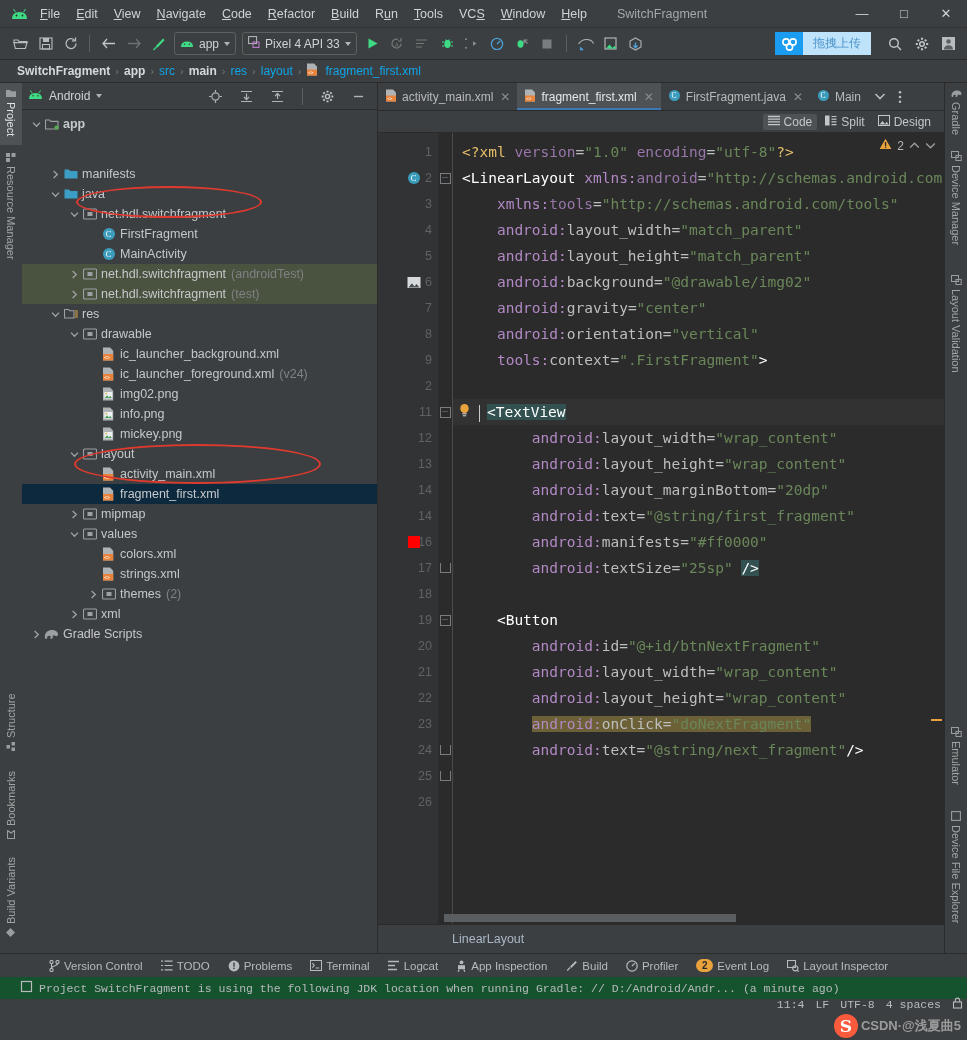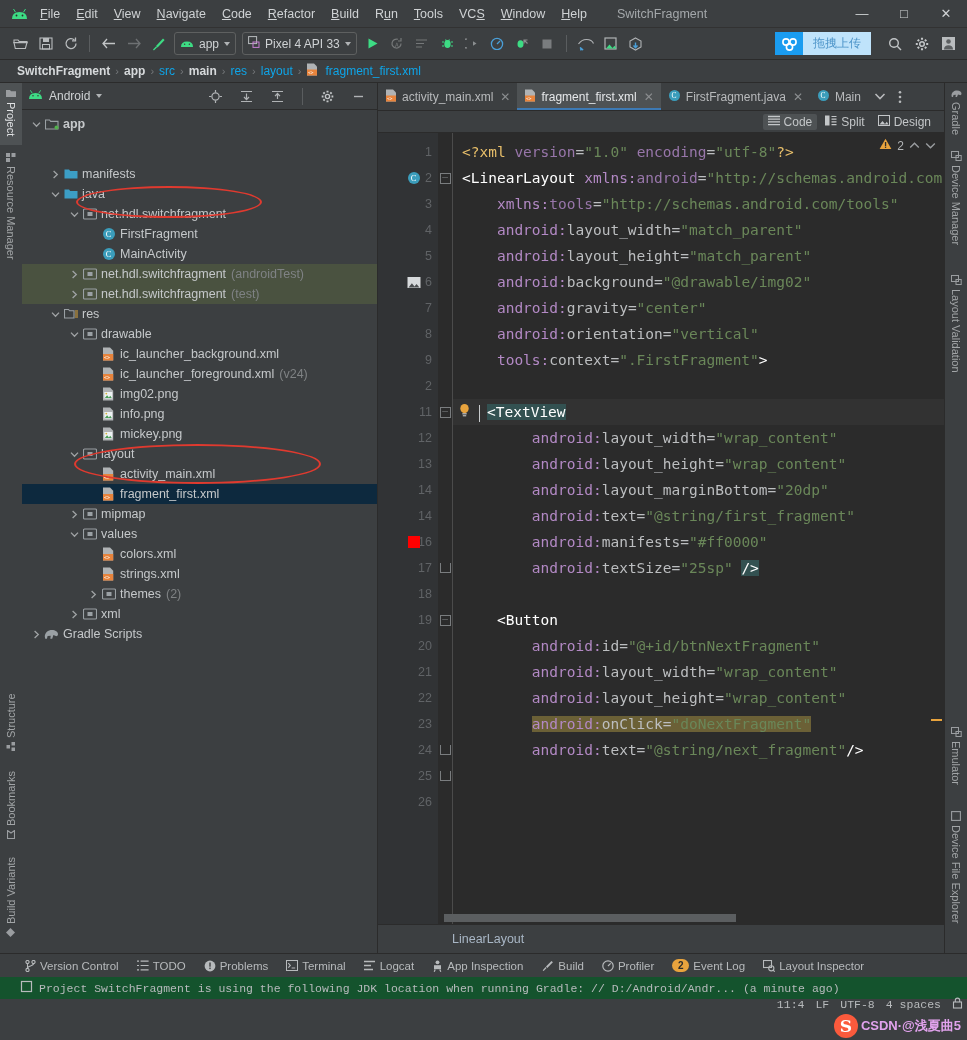--- a/index.html
+++ b/index.html
@@ -115,31 +115,31 @@
   .hl-warn{background:#6b6036;}
   #inspect-widget{position:absolute;right:8px;top:5px;display:flex;align-items:center;gap:5px;font-size:12px;color:#9a9da0;z-index:5;}
   #inspect-widget .cnt{color:#b2b5b7;}
   #vert-indent{position:absolute;left:0px;top:0;bottom:0;width:1px;background:#4b4b4b;}
   #err-stripe{position:absolute;right:2px;top:586px;width:11px;height:2px;background:#e8a33d;}
   #hscroll-track{position:absolute;left:0;right:0;bottom:2px;height:8px;}
   #hscroll-thumb{position:absolute;left:66px;width:292px;height:8px;background:#5b5e60;border-radius:0px;}
   #bc-bar{height:28px;background:#3c3f41;display:flex;align-items:center;padding-left:74px;font-size:12.5px;color:#a9b7c6;border-top:1px solid #2b2b2b;}
 
   
-  #toolwin-bar{height:23px;background:#3c3f41;display:flex;align-items:center;padding-left:16px;gap:0px;border-top:1px solid #2b2b2b;}
+  #toolwin-bar{height:23px;background:#3c3f41;display:flex;align-items:center;padding-left:40px;gap:0px;border-top:1px solid #2b2b2b;}
   .twitem{display:flex;align-items:center;gap:4px;font-size:11.5px;color:#b7babc;padding:0 9px;}
   .badge{background:#e8a33d;color:#2b2b2b;border-radius:8px;min-width:13px;height:13px;font-size:10px;display:flex;align-items:center;justify-content:center;font-weight:bold;padding:0 2px;}
   #status-bar{height:22px;background:#14532d;display:flex;align-items:center;padding-left:20px;font-size:11.5px;color:#b7babc;position:relative;font-family:Liberation Mono, monospace;}
   #status-bar .msg{margin-left:6px;}
   #status-right{position:absolute;right:4px;top:16px;height:22px;display:flex;align-items:center;gap:11px;}
 
   
   #watermark{position:absolute;right:6px;bottom:2px;display:flex;align-items:center;gap:3px;z-index:30;}
   #wm-s{width:24px;height:24px;border-radius:50%;background:#fb5a3c;color:#fff;font-weight:bold;font-size:17px;display:flex;align-items:center;justify-content:center;font-family:"DejaVu Serif",serif;}
-  #wm-txt{color:#f0abfc;font-size:13px;font-weight:bold;opacity:.92;}
+  #wm-txt{color:#a3a3a3;font-size:13px;font-weight:bold;opacity:.92;}
 
   
   .ellipse{position:absolute;border:2px solid #e03a2f;border-radius:50%;pointer-events:none;z-index:20;}
 </style>
 </head>
 <body>
 
 <div id="menubar">
   <span class="logo">
     <svg width="17" height="12" viewBox="0 0 17 12">

